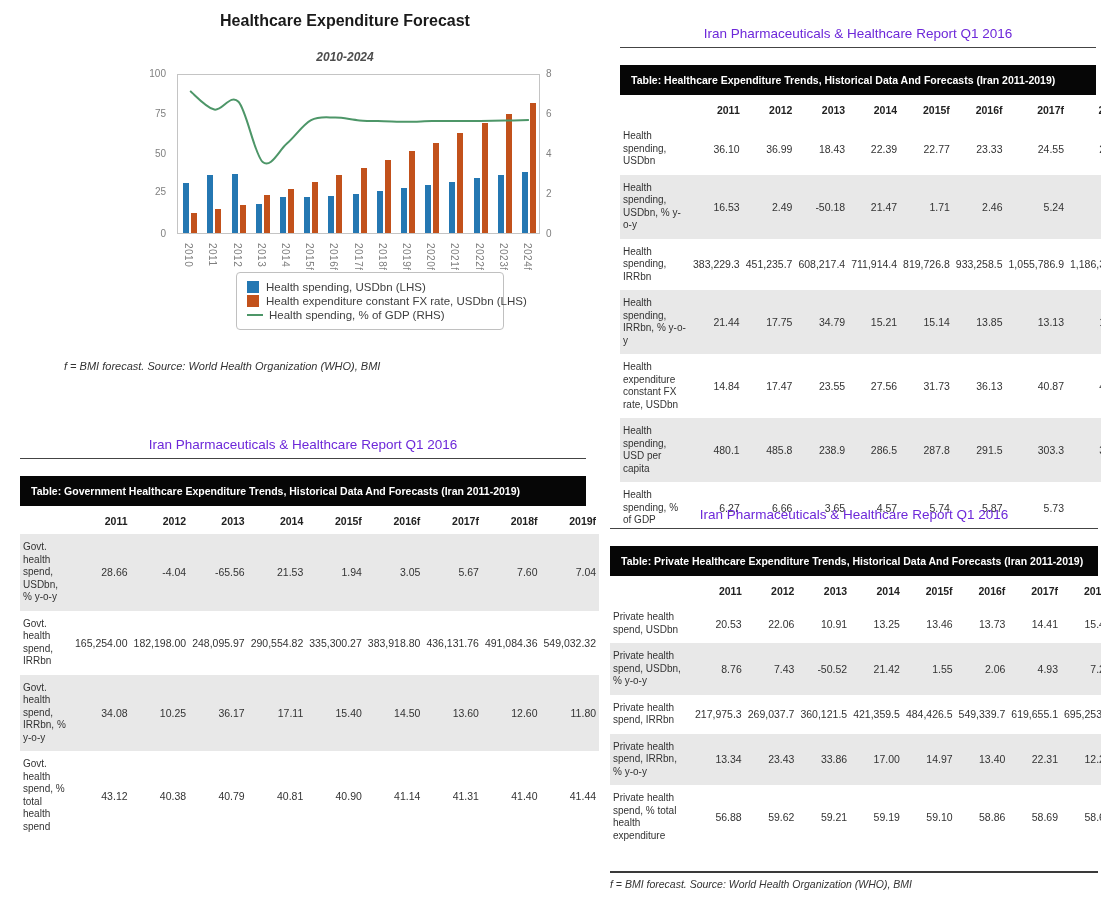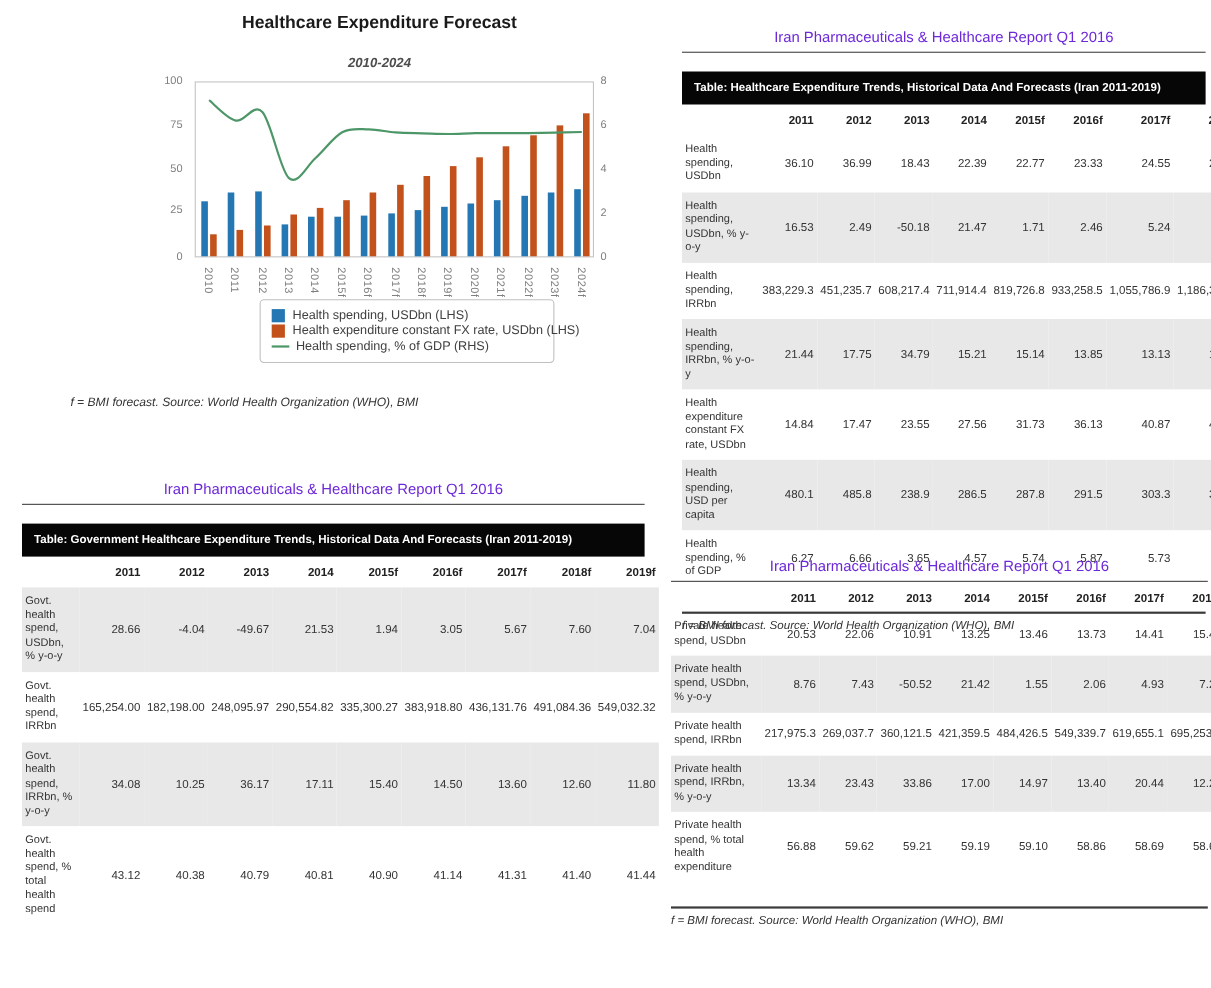--- a/index.html
+++ b/index.html
@@ -254,21 +254,21 @@
           <th>2017f</th>
           <th>2018f</th>
           <th>2019f</th>
         </tr>
       </thead>
       <tbody>
         <tr class="alt">
           <td class="lbl">Govt. health spend, USDbn, % y-o-y</td>
           <td>28.66</td>
           <td>-4.04</td>
-          <td>-49.67</td>
+          <td>-65.56</td>
           <td>21.53</td>
           <td>1.94</td>
           <td>3.05</td>
           <td>5.67</td>
           <td>7.60</td>
           <td>7.04</td>
         </tr>
         <tr>
           <td class="lbl">Govt. health spend, IRRbn</td>
           <td>165,254.00</td>
@@ -305,20 +305,21 @@
           <td>41.40</td>
           <td>41.44</td>
         </tr>
       </tbody>
     </table>
 
 </div>
 
 <div class="report" id="table-2">
   <div class="page-header">Iran Pharmaceuticals &amp; Healthcare Report Q1 2016</div>
+  <div class="title-bar">Table: Private Healthcare Expenditure Trends, Historical Data And Forecasts (Iran 2011-2019)</div>
   <table class="data">
       <thead>
         <tr>
           <th class="lbl"></th>
           <th>2011</th>
           <th>2012</th>
           <th>2013</th>
           <th>2014</th>
           <th>2015f</th>
           <th>2016f</th>
@@ -361,21 +362,21 @@
           <td>695,253.1</td>
         </tr>
         <tr class="alt">
           <td class="lbl">Private health spend, IRRbn, % y-o-y</td>
           <td>13.34</td>
           <td>23.43</td>
           <td>33.86</td>
           <td>17.00</td>
           <td>14.97</td>
           <td>13.40</td>
-          <td>20.44</td>
+          <td>22.31</td>
           <td>12.20</td>
         </tr>
         <tr>
           <td class="lbl">Private health spend, % total health expenditure</td>
           <td>56.88</td>
           <td>59.62</td>
           <td>59.21</td>
           <td>59.19</td>
           <td>59.10</td>
           <td>58.86</td>

